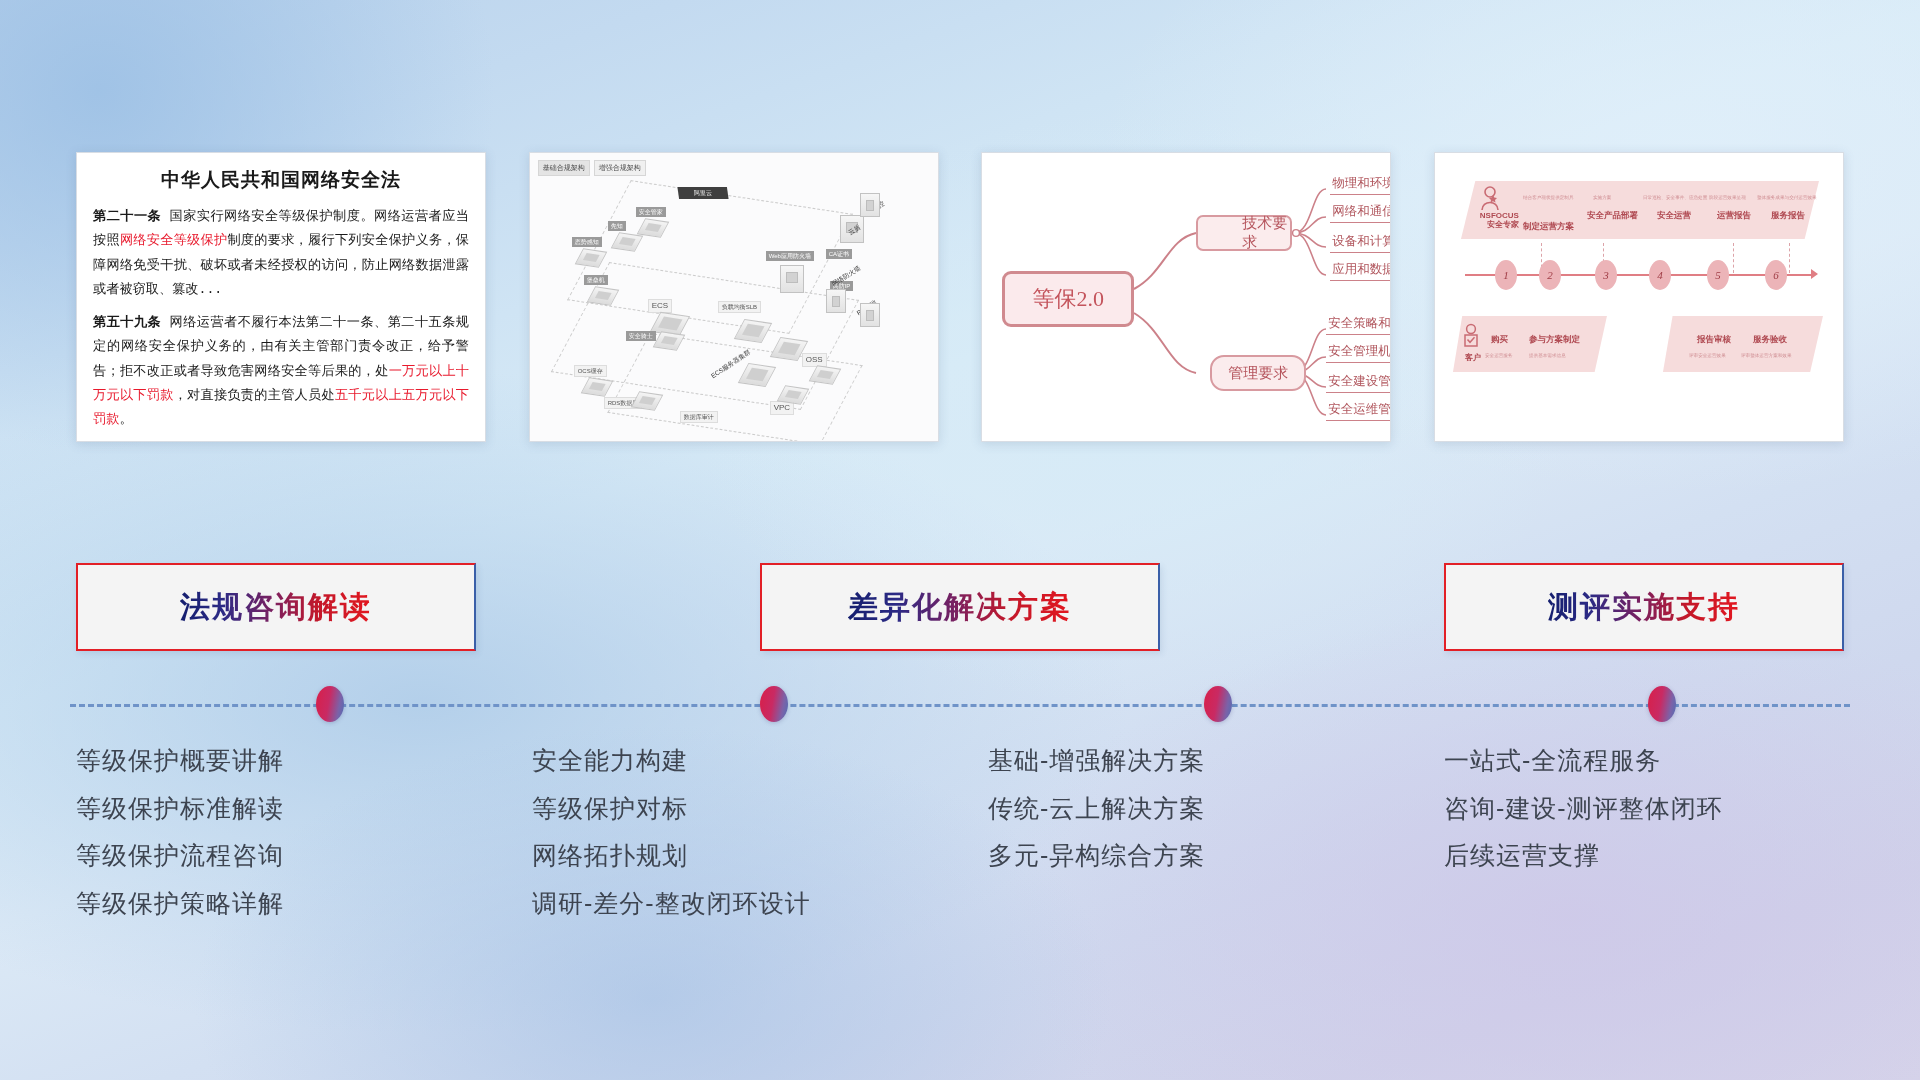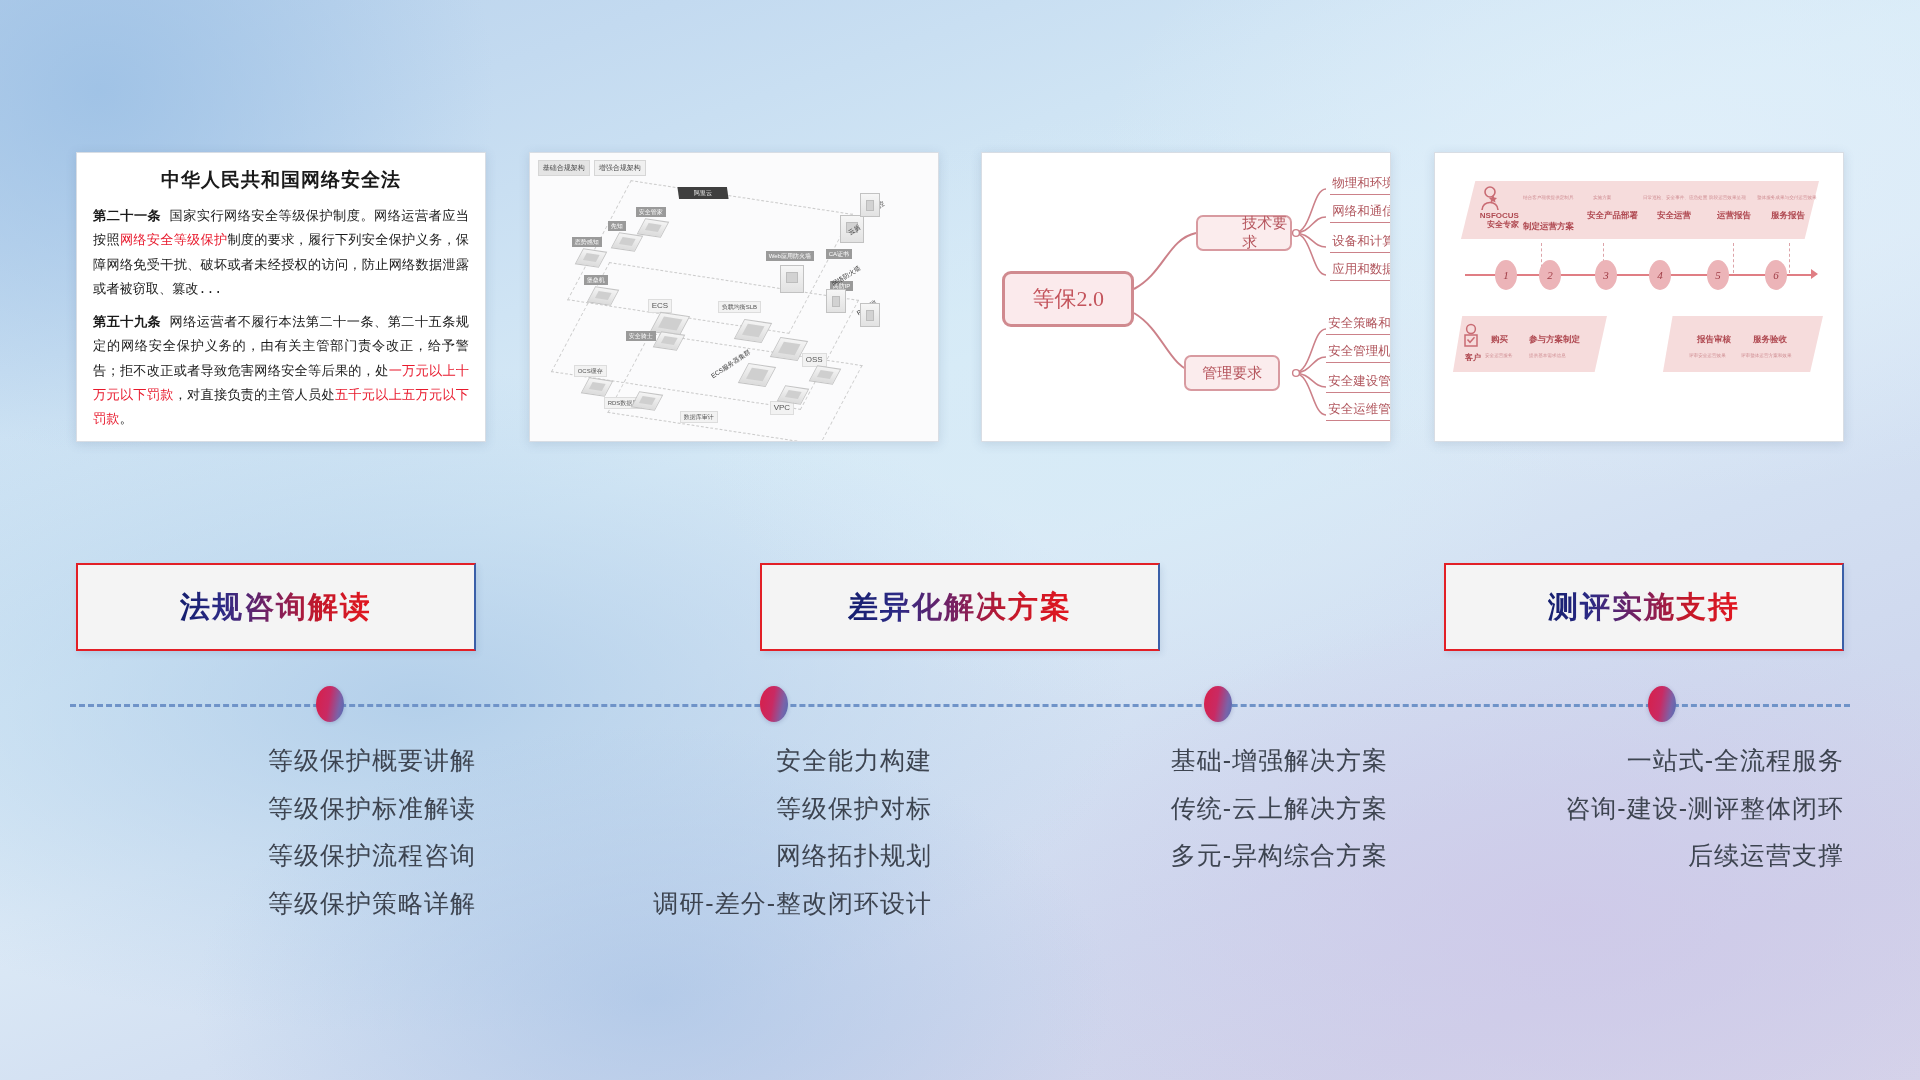--- a/index.html
+++ b/index.html
@@ -214,21 +214,21 @@
     background: linear-gradient(100deg, #d81f49 0%, #c92a63 45%, #7b62a8 78%, #4f6fb5 100%);
     box-shadow: 0 1px 4px rgba(60,60,120,0.25);
   }
 
   
   .lists {
     position: absolute; left: 76px; top: 740px; width: 1768px;
     display: flex; justify-content: space-between;
   }
   .list-col {
-    width: 400px; display: flex; flex-direction: column; align-items: flex-end;
+    width: 400px; display: flex; flex-direction: column; align-items: flex-start;
     gap: 7px;
   }
   .list-col .item {
     font-size: 25px; color: #3d4450; letter-spacing: 1px; white-space: nowrap;
     line-height: 1.62;
   }
 </style>
 </head>
 <body>
 
@@ -341,21 +341,21 @@
       </svg>
 
       <div class="mm-root">等保2.0</div>
 
       <div class="mm-branch" style="left:214px;top:62px;padding-left:44px;">技术要求</div>
       <div class="mm-leaf" style="left:348px;top:22px;">物理和环境安全</div>
       <div class="mm-leaf" style="left:348px;top:50px;">网络和通信安全</div>
       <div class="mm-leaf" style="left:348px;top:80px;">设备和计算安全</div>
       <div class="mm-leaf" style="left:348px;top:108px;">应用和数据安全</div>
 
-      <div class="mm-branch" style="left:202px;top:202px;">管理要求</div>
+      <div class="mm-branch" style="left:228px;top:202px;border-radius:14px;">管理要求</div>
       <div class="mm-leaf" style="left:344px;top:162px;">安全策略和管理制度</div>
       <div class="mm-leaf" style="left:344px;top:190px;">安全管理机构和人员</div>
       <div class="mm-leaf" style="left:344px;top:220px;">安全建设管理</div>
       <div class="mm-leaf" style="left:344px;top:248px;">安全运维管理</div>
     </div>
   </div>
 
   <div class="card">
     <div class="flow">
 

